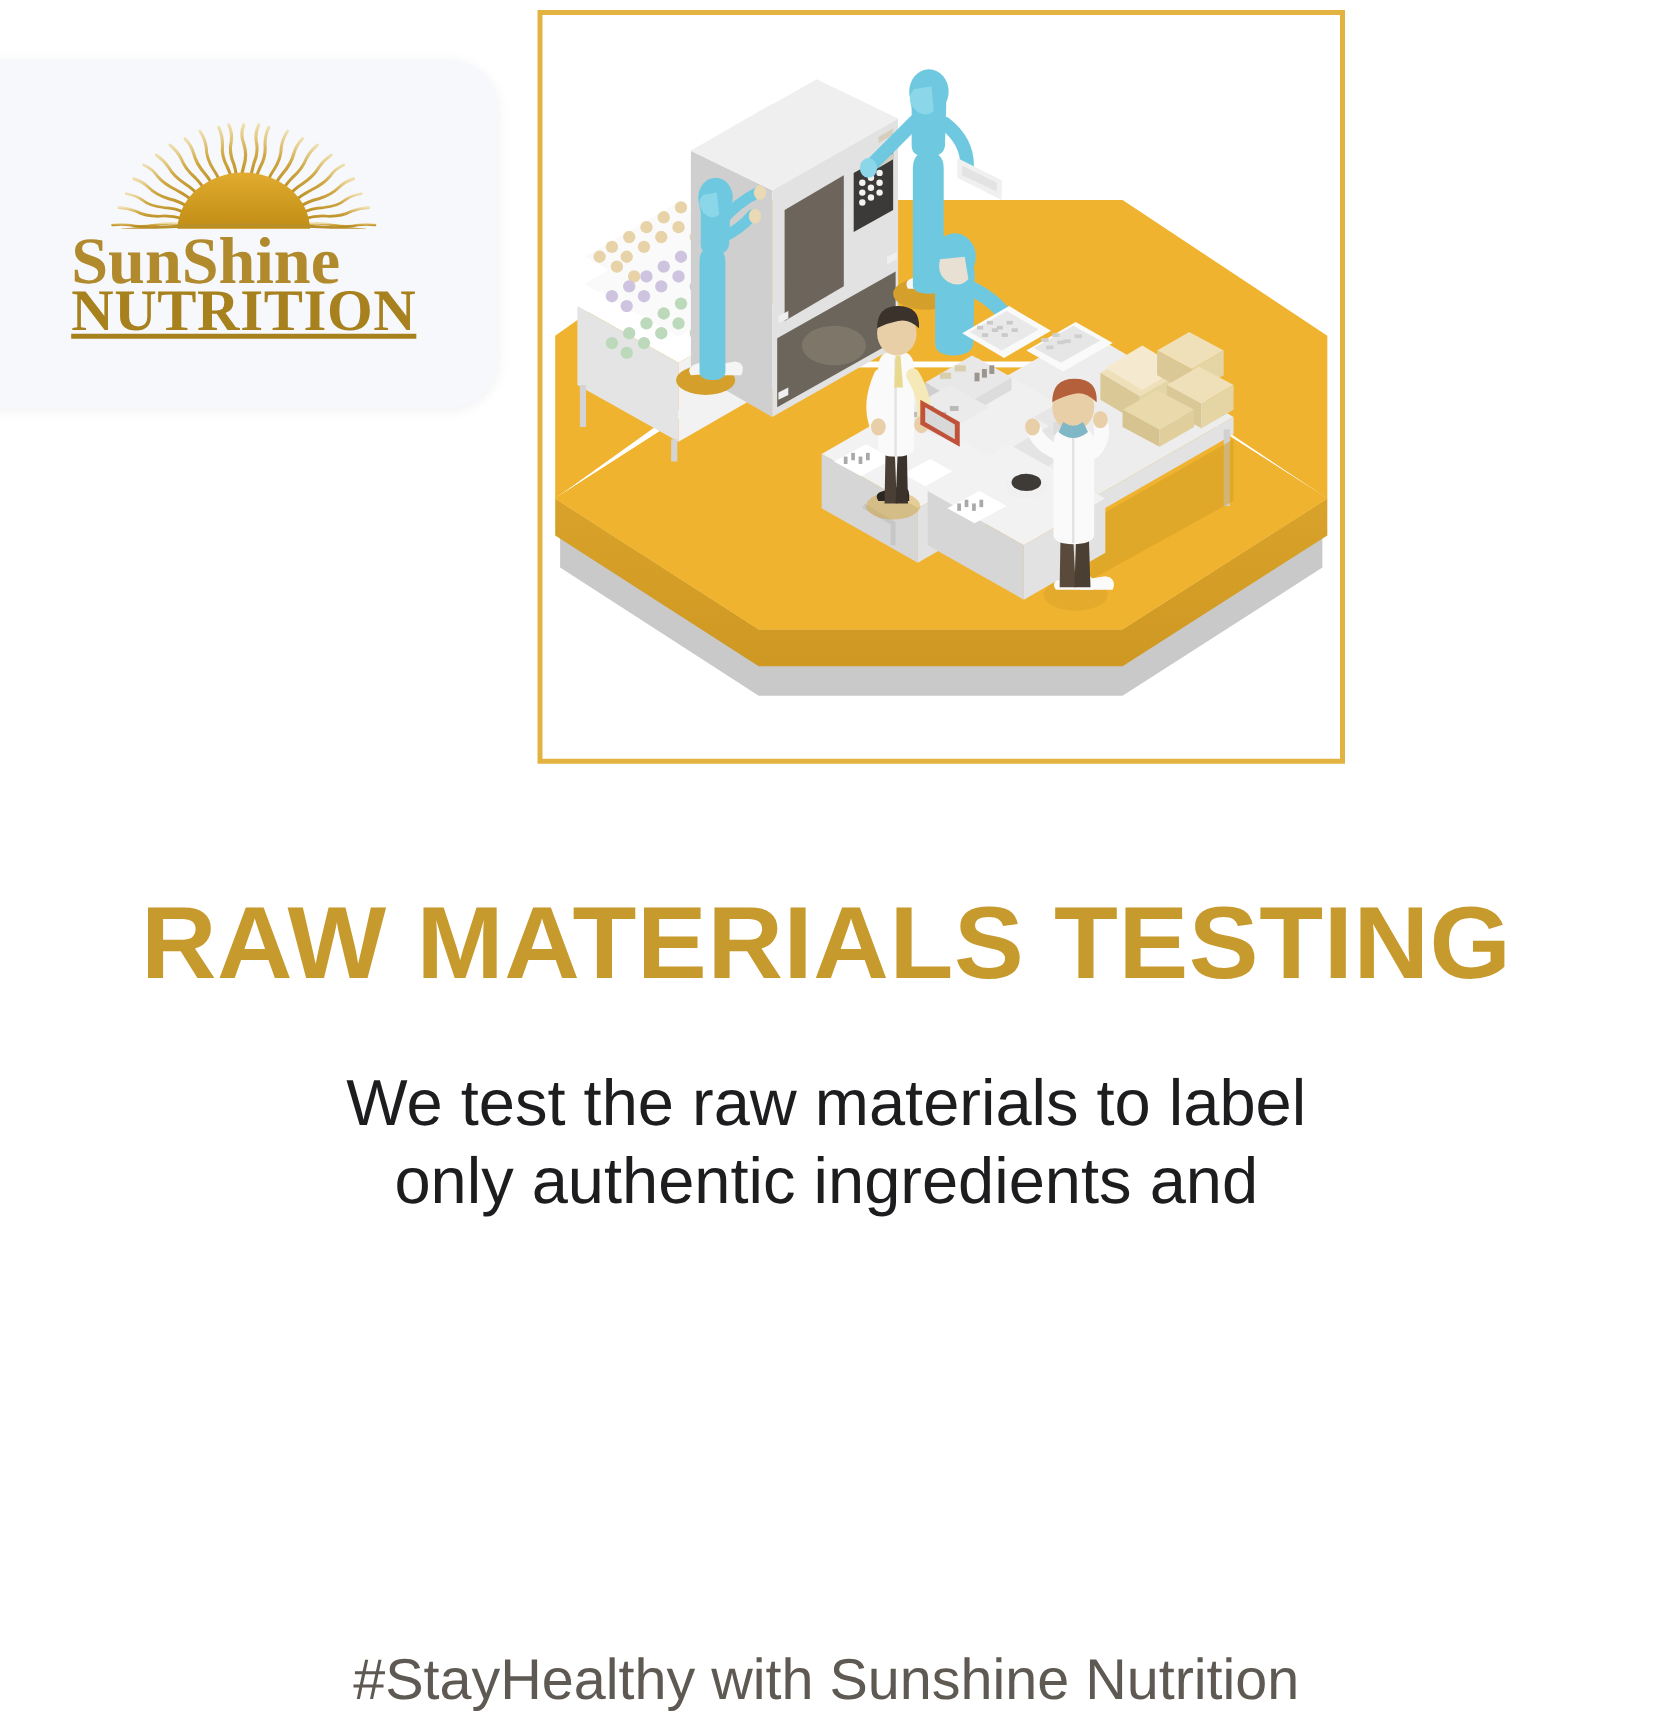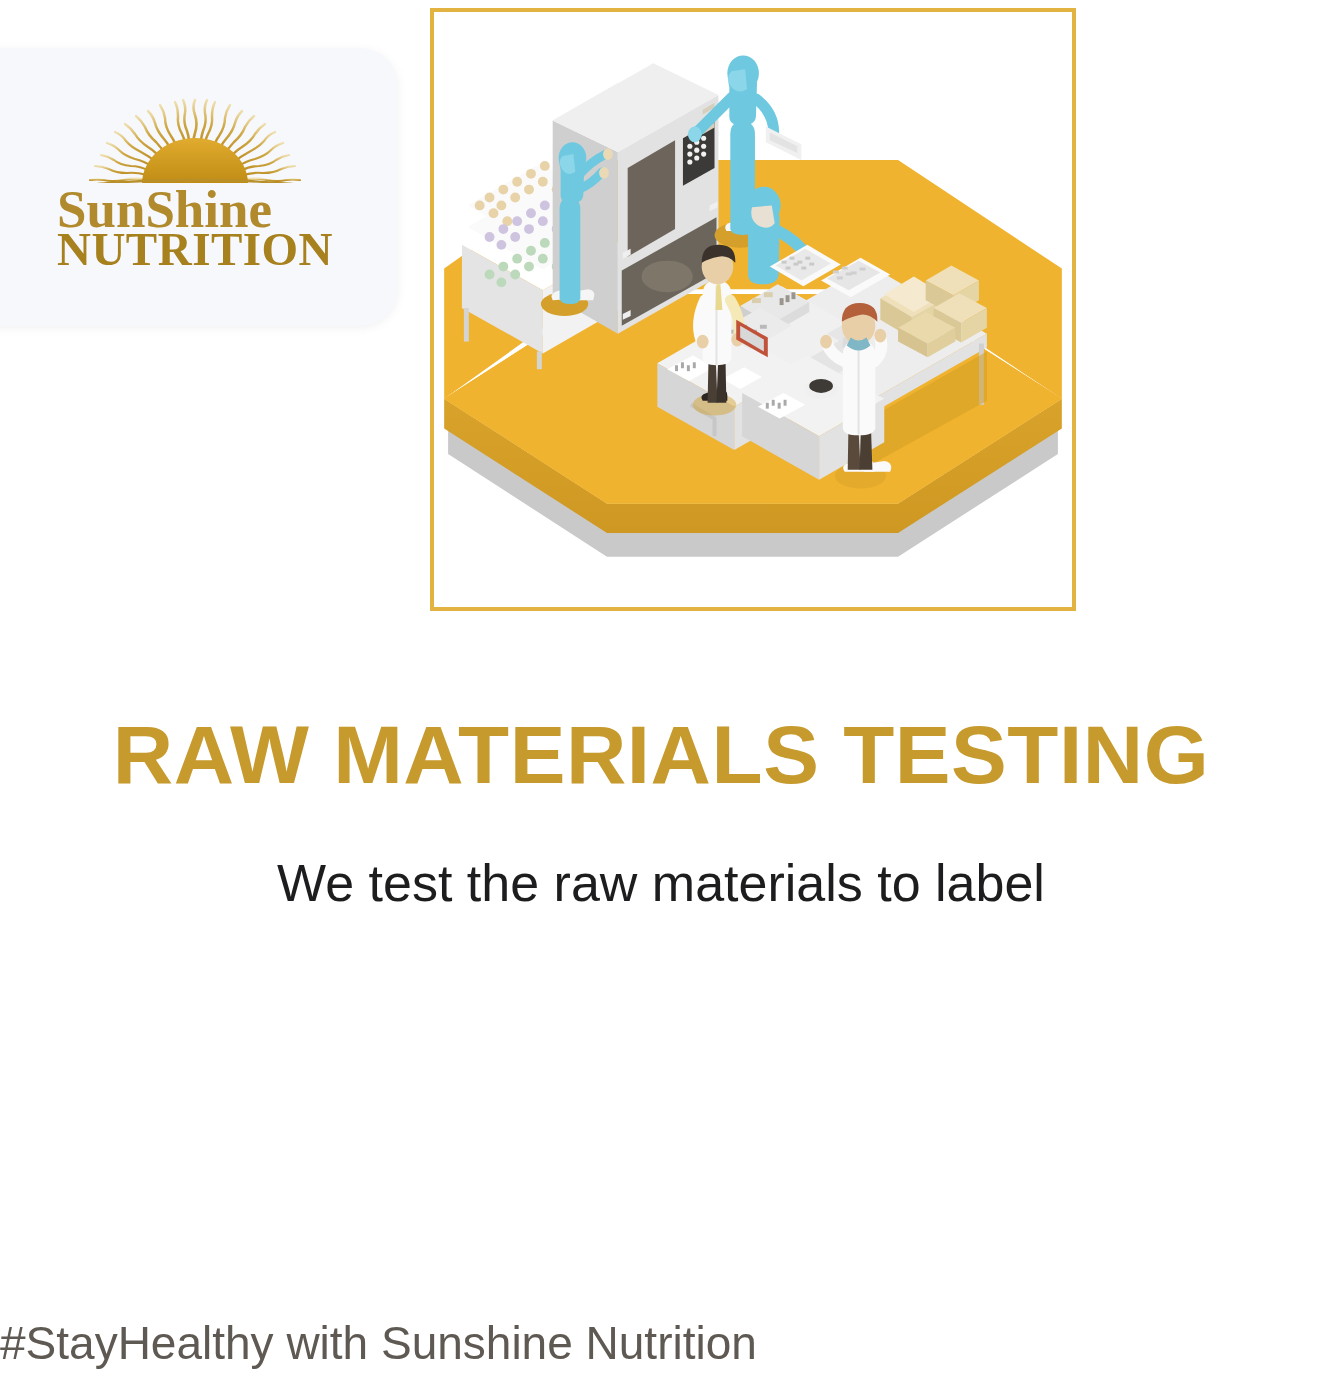--- a/index.html
+++ b/index.html
@@ -60,20 +60,21 @@
     display: block;
   }
   .logo-line2 {
     font-family: "Liberation Serif", serif;
     font-weight: 700;
     font-size: 47px;
     letter-spacing: 0.5px;
     color: #a8811f;
     display: block;
     margin-top: -6px;
+    text-decoration: underline;
   }
 
   
   .illus-frame {
     position: absolute;
     left: 430px;
     top: 8px;
     width: 646px;
     height: 603px;
     border: 4px solid #e3b342;
@@ -114,21 +115,21 @@
     color: #1d1d1f;
   }
   .bodycopy div { white-space: nowrap; }
 
   
   .footer {
     position: absolute;
     left: 0;
     top: 1316px;
     width: 1322px;
-    text-align: left;
+    text-align: center;
     font-family: "Liberation Sans Narrow", "Liberation Sans", sans-serif;
     font-weight: 400;
     font-size: 46px;
     line-height: 54px;
     color: #5e5952;
     white-space: nowrap;
   }
 </style>
 </head>
 <body>
@@ -517,15 +518,16 @@
       <ellipse cx="452" cy="328" rx="6" ry="7" fill="#e9cfa8"></ellipse>
     </g>
 
   </svg>
 </div>
 
 <div class="headline">RAW MATERIALS TESTING</div>
 
 <div class="bodycopy">
   <div>We test the raw materials to label</div>
+  <div>only authentic ingredients and</div>
 </div>
 
 <div class="footer">#StayHealthy with Sunshine Nutrition</div>
 
 </body></html>

